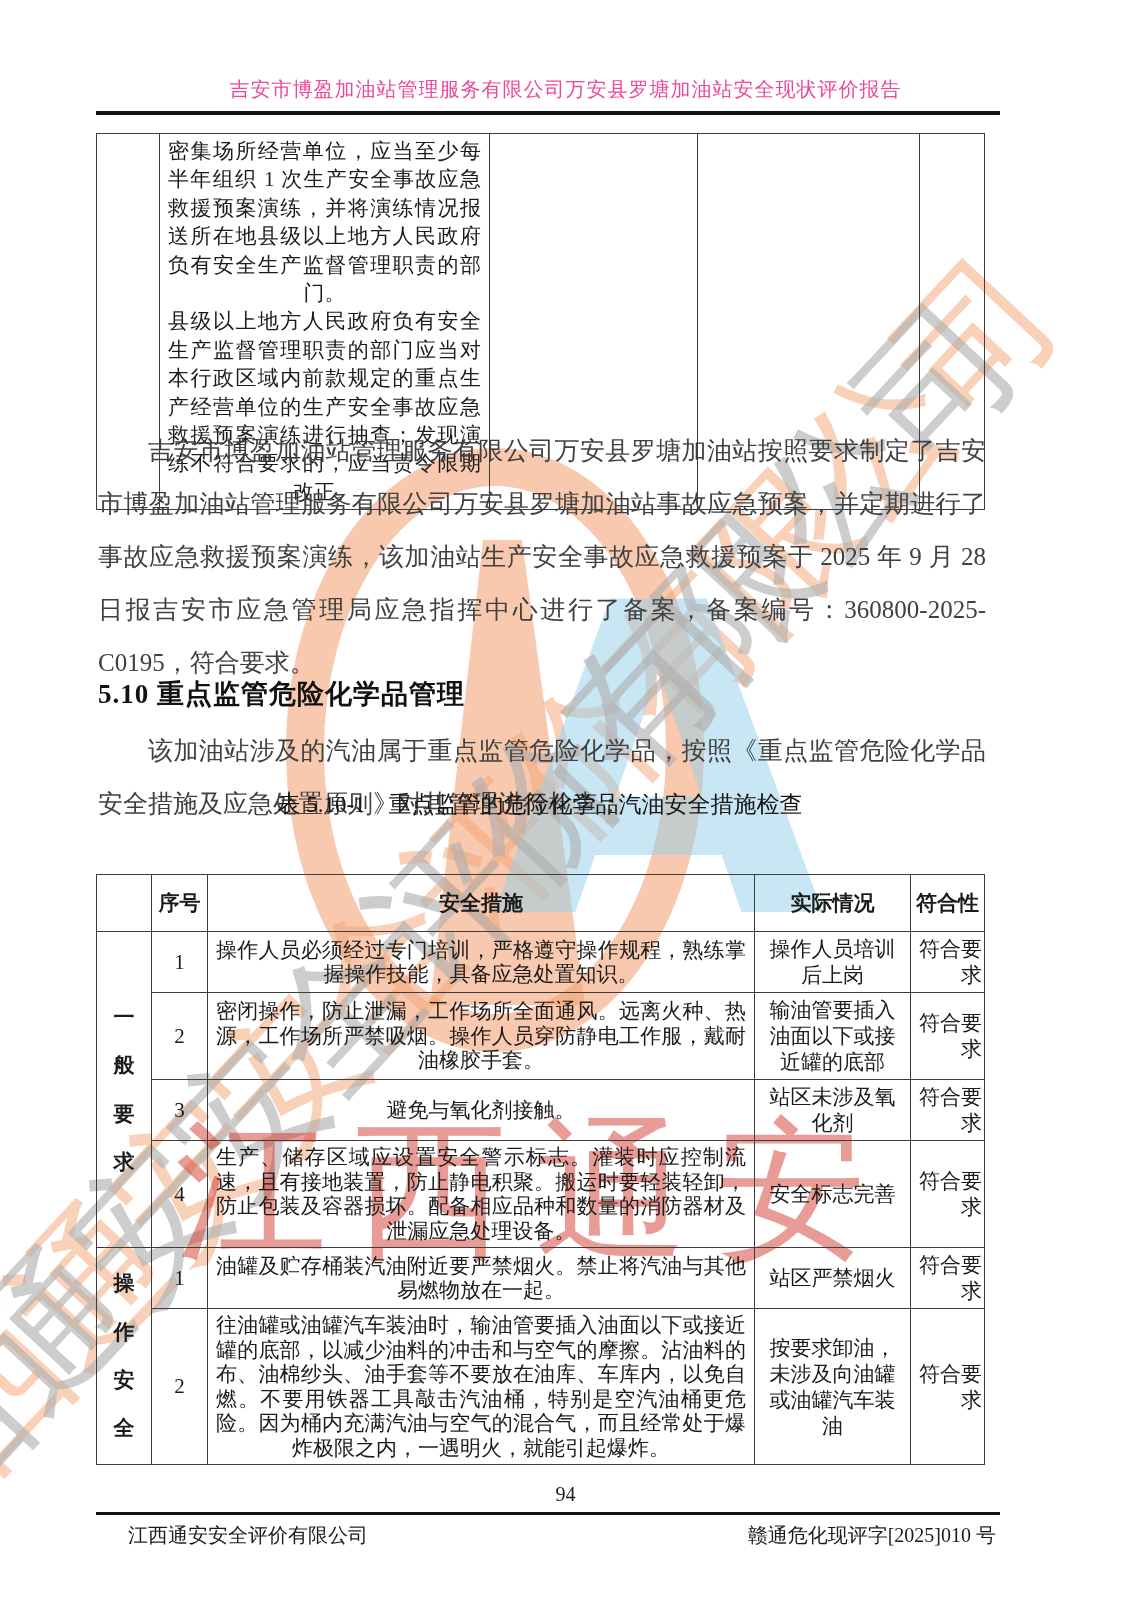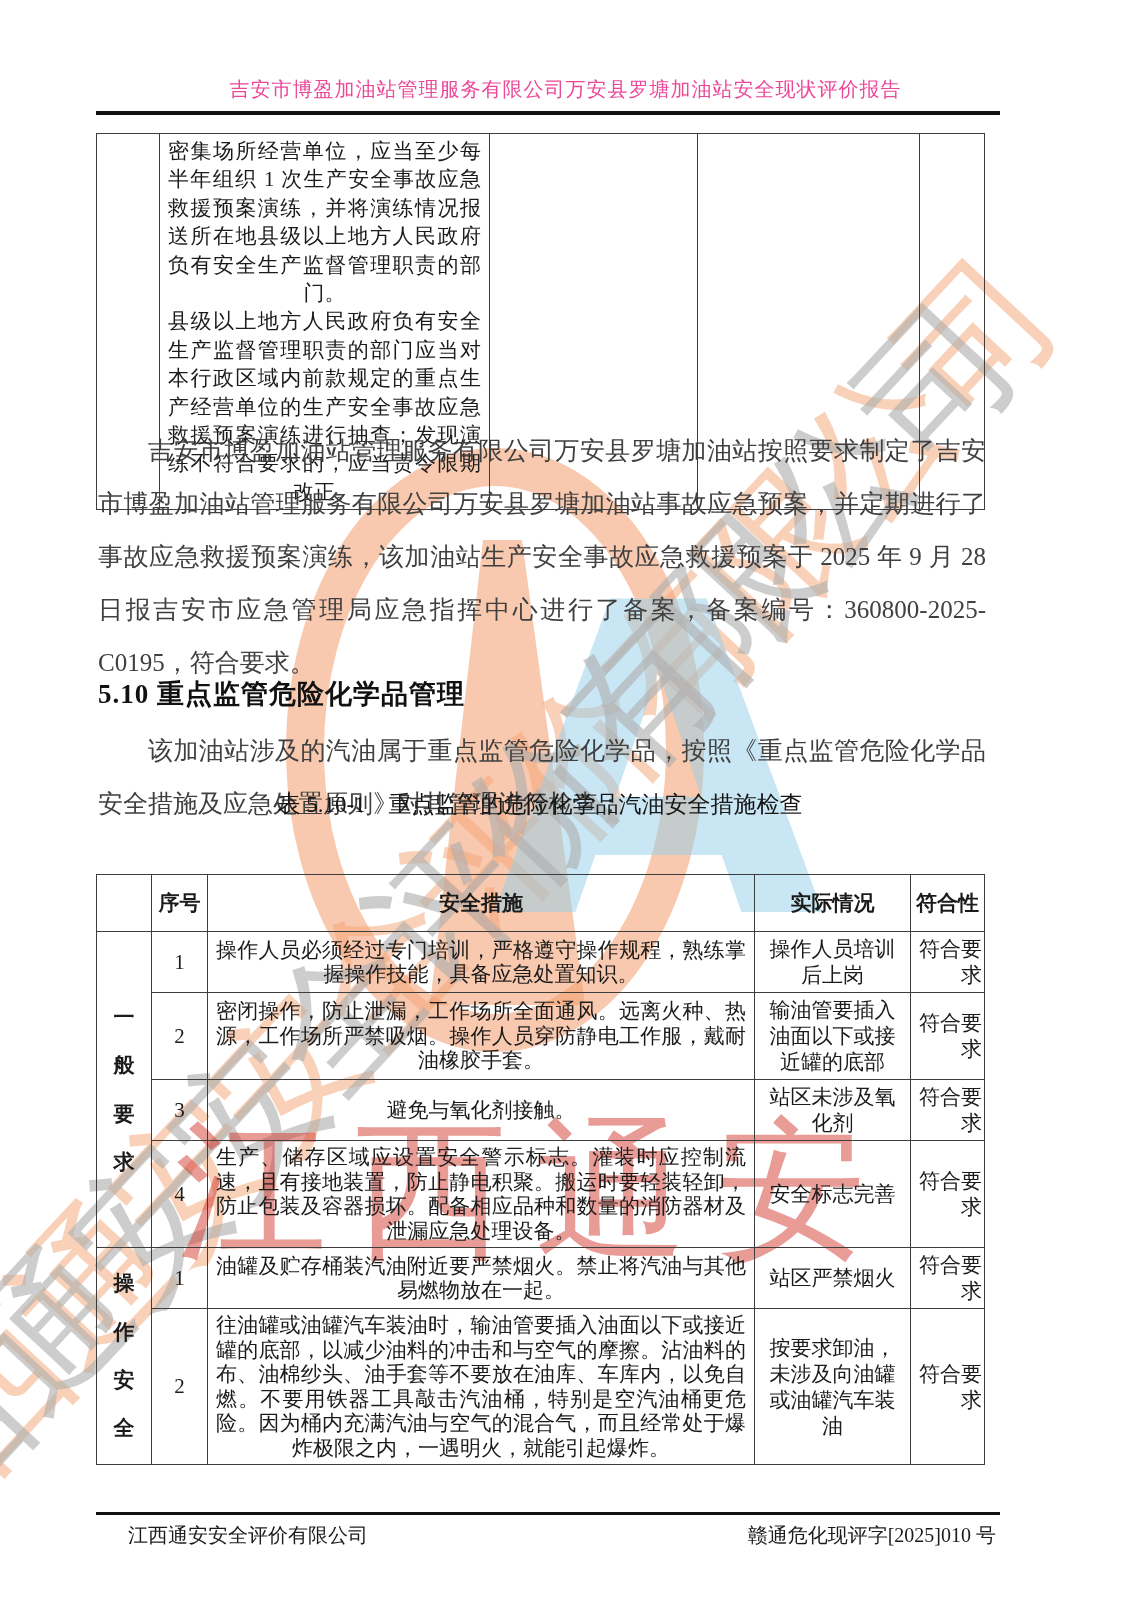--- a/index.html
+++ b/index.html
@@ -198,17 +198,18 @@
             <tr>
               <td class="seq-cell">2</td>
               <td class="measure-cell">往油罐或油罐汽车装油时，输油管要插入油面以下或接近罐的底部，以减少油料的冲击和与空气的摩擦。沾油料的布、油棉纱头、油手套等不要放在油库、车库内，以免自燃。不要用铁器工具敲击汽油桶，特别是空汽油桶更危险。因为桶内充满汽油与空气的混合气，而且经常处于爆炸极限之内，一遇明火，就能引起爆炸。</td>
               <td class="actual-cell">按要求卸油，未涉及向油罐或油罐汽车装油</td>
               <td class="conformity-cell">符合要求</td>
             </tr>
           </tbody>
       </table>
     </div>
 
+    <div class="page-num">94</div>
     <div class="ftr-rule"></div>
     <div class="ftr-left">江西通安安全评价有限公司</div>
     <div class="ftr-right">赣通危化现评字[2025]010 号</div>
   </div>
 </div>
 
 </body></html>

